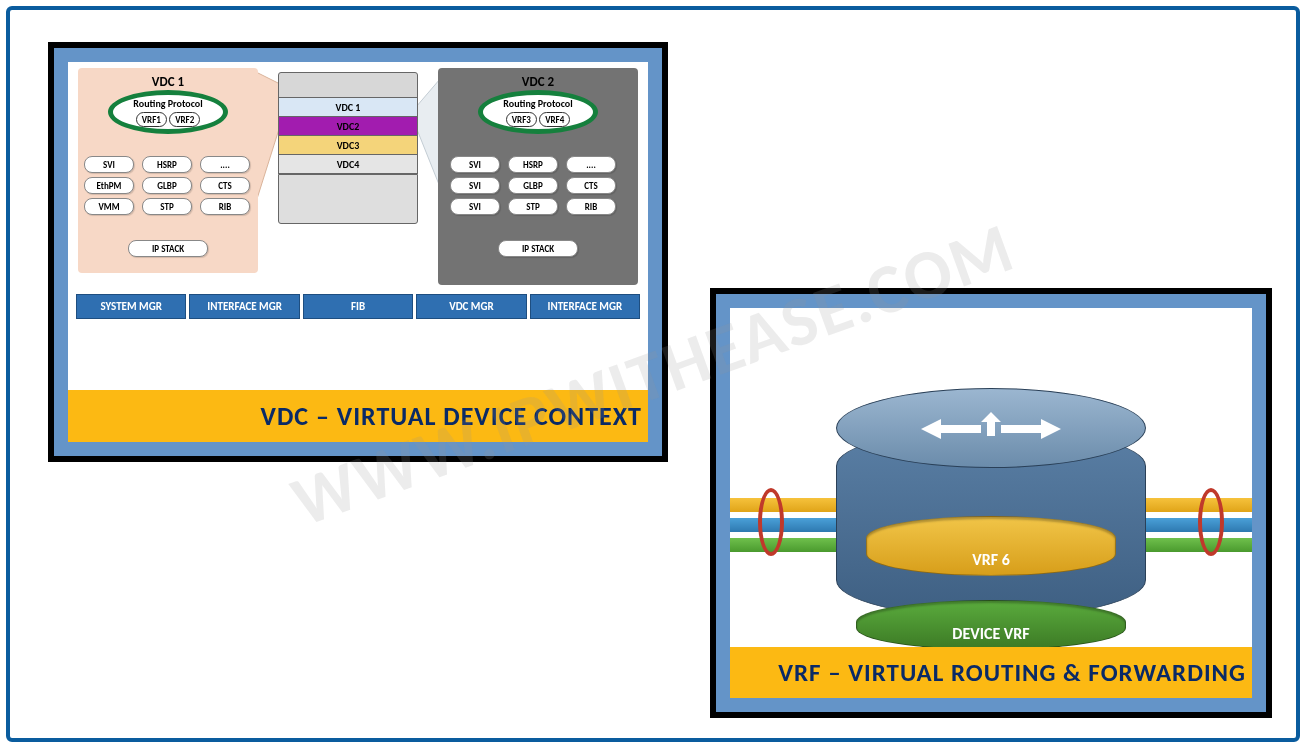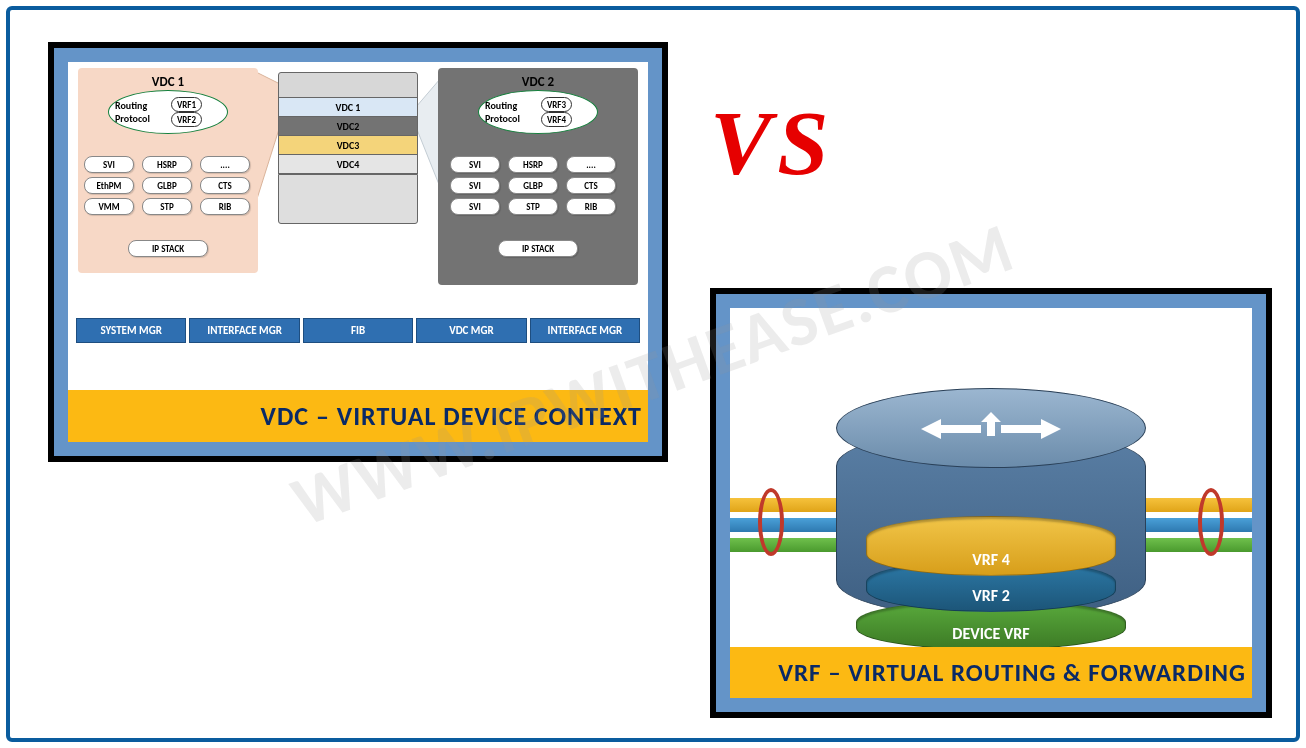--- a/index.html
+++ b/index.html
@@ -77,38 +77,38 @@
 
   
   .vdc-top { position:absolute; top:0; left:0; right:0; height:225px; }
   .vdc1-bg { position:absolute; left:10px; top:6px; width:180px; height:205px; background:#f7d8c6; border-radius:4px; }
   .vdc2-bg { position:absolute; left:370px; top:6px; width:200px; height:217px; background:#737373; border-radius:4px; }
   .vdc-title { position:absolute; font-weight:bold; font-size:13px; }
   .vdc1-bg .vdc-title { top:6px; left:0; right:0; text-align:center; }
   .vdc2-bg .vdc-title { top:6px; left:0; right:0; text-align:center; }
 
   .routing-oval {
-    position:absolute; border:1px solid #15803d; border-radius:50%/50%;
-    background:#fff; display:flex; flex-direction:row; align-items:center; justify-content:center;
+    position:absolute; border:5px solid #15803d; border-radius:50%/50%;
+    background:#fff; display:flex; flex-direction:column; align-items:center; justify-content:center;
     font-size:10px; font-weight:bold; gap:2px; padding:4px 6px;
   }
   .vrf-pill { border:1px solid #333; border-radius:9px; font-size:9px; padding:1px 5px; display:inline-block; }
 
   .svc-grid { position:absolute; display:grid; grid-template-columns:repeat(3, 50px); gap:4px 8px; }
   .svc-box { border:1px solid #888; background:#fff; font-size:9px; font-weight:bold; text-align:center; padding:2px 0; border-radius:8px; box-shadow:1px 1px 1px rgba(0,0,0,.15); }
 
   .chassis { position:absolute; left:210px; top:10px; width:140px; height:210px; }
   .chassis .slot { height:20px; border:1px solid #666; margin-top:-1px; font-size:10px; font-weight:bold; display:flex; align-items:center; justify-content:center; }
   .chassis .top { height:26px; background:#d7d7d7; border:1px solid #666; border-radius:3px 3px 0 0; }
   .chassis .bottom { height:50px; background:#dedede; border:1px solid #666; border-radius:0 0 3px 3px; }
 
   .svgfan { position:absolute; pointer-events:none; }
 
   .vdc-rows { position:absolute; left:8px; right:8px; top:232px; display:flex; flex-direction:column; gap:3px; }
-  .row { display:flex; gap:3px;margin-top:24px; }
+  .row { display:flex; gap:3px; }
   .cell { flex:1; background:#2f6fb1; color:#fff; font-size:11px; font-weight:bold; text-align:center; padding:5px 2px; border:1px solid #1e4e80; }
   .row-full .cell { flex:1; }
 
   
   .vrf-stage { position:absolute; inset:0; }
   .vrf-line { position:absolute; left:-2px; right:-2px; height:14px; }
   .vrf-line.yellow { top:190px; background:linear-gradient(#f6c23c,#e0a418); }
   .vrf-line.blue   { top:210px; background:linear-gradient(#4aa0d8,#2e79b0); }
   .vrf-line.green  { top:230px; background:linear-gradient(#6fc04c,#4a9a2e); }
   .ring-left, .ring-right {
@@ -152,21 +152,20 @@
   .disc.d1 { top:128px; height:60px; background:linear-gradient(#f1c548,#d79e1a); z-index:3; }
   .disc.d2 { top:172px; height:52px; background:linear-gradient(#2d7aa8,#1c5578); z-index:2; }
   .disc.d3 { top:212px; height:50px; background:linear-gradient(#5aab3d,#3c7a25); z-index:1; width:270px; border-radius:135px/22px; }
 </style>
 </head>
 <body>
 
 <div class="outer-frame">
 
   <div class="watermark">WWW.IPWITHEASE.COM</div>
-  <div class="vs-label">VS</div>
 
   <div class="panel panel-left">
     <div class="panel-inner">
 
       <div class="vdc-top">
 
         <svg class="svgfan" style="left:188px; top:10px; width:30px; height:130px" viewBox="0 0 30 130">
           <polygon points="30,15 0,0 0,130 30,35" fill="#f7d8c6" stroke="#d9b39a"></polygon>
         </svg>
         <svg class="svgfan" style="left:348px; top:10px; width:30px; height:130px" viewBox="0 0 30 130">
@@ -192,21 +191,21 @@
             <div class="svc-box">VMM</div>
             <div class="svc-box">STP</div>
             <div class="svc-box">RIB</div>
           </div>
           <div class="svc-box" style="position:absolute; top:172px; left:50px; width:80px">IP STACK</div>
         </div>
 
         <div class="chassis">
           <div class="top"></div>
           <div class="slot" style="background:#d9e7f5">VDC 1</div>
-          <div class="slot" style="background:#737373">VDC2</div>
+          <div class="slot" style="background:#a21caf">VDC2</div>
           <div class="slot" style="background:#f4d47a">VDC3</div>
           <div class="slot" style="background:#e5e5e5">VDC4</div>
           <div class="bottom"></div>
         </div>
 
         <div class="vdc2-bg">
           <div class="vdc-title">VDC 2</div>
           <div class="routing-oval" style="top:22px; left:40px; width:120px; height:44px">
             <span>Routing Protocol</span>
             <div>
@@ -256,22 +255,21 @@
           <div class="cyl-top-ellipse"></div>
           <div class="arrow-cross">
             <svg viewBox="0 0 140 34">
                 <g fill="#fff">
               <polygon points="0,17 20,7 20,13 60,13 60,21 20,21 20,27"></polygon>
               <polygon points="140,17 120,7 120,13 80,13 80,21 120,21 120,27"></polygon>
               <polygon points="70,0 60,10 66,10 66,24 74,24 74,10 80,10"></polygon>
             </g>
               </svg>
           </div>
-          <div class="disc d1">VRF 4</div>
-          <div class="disc d2">VRF 2</div>
+          <div class="disc d1">VRF 6</div>
           <div class="disc d3">DEVICE VRF</div>
         </div>
       </div>
     </div>
     <div class="panel-caption">VRF – VIRTUAL ROUTING &amp; FORWARDING</div>
   </div>
 
 </div>
 
 </body></html>

